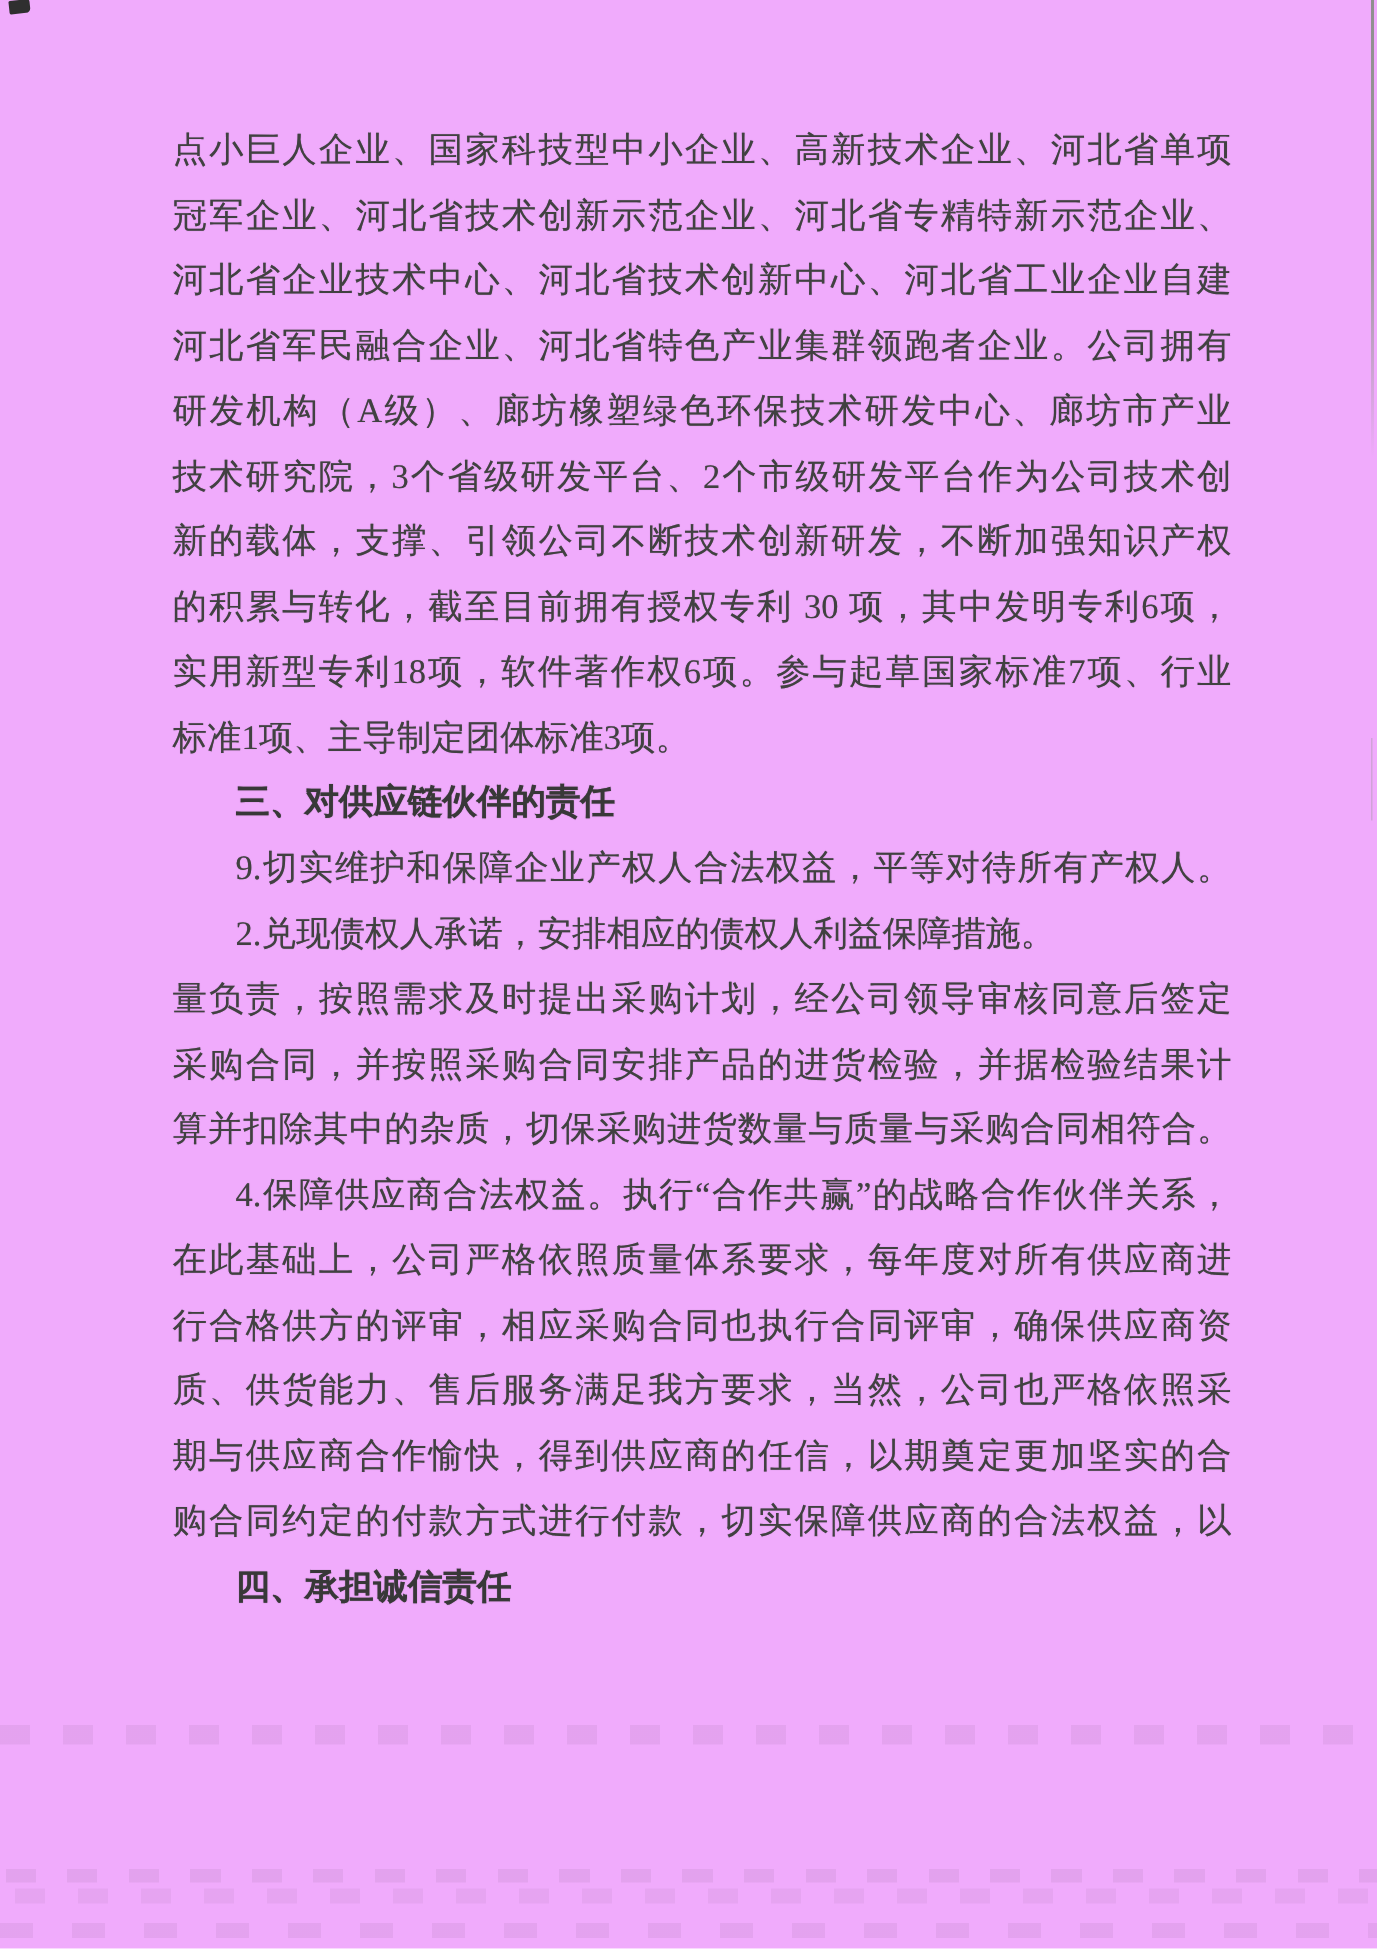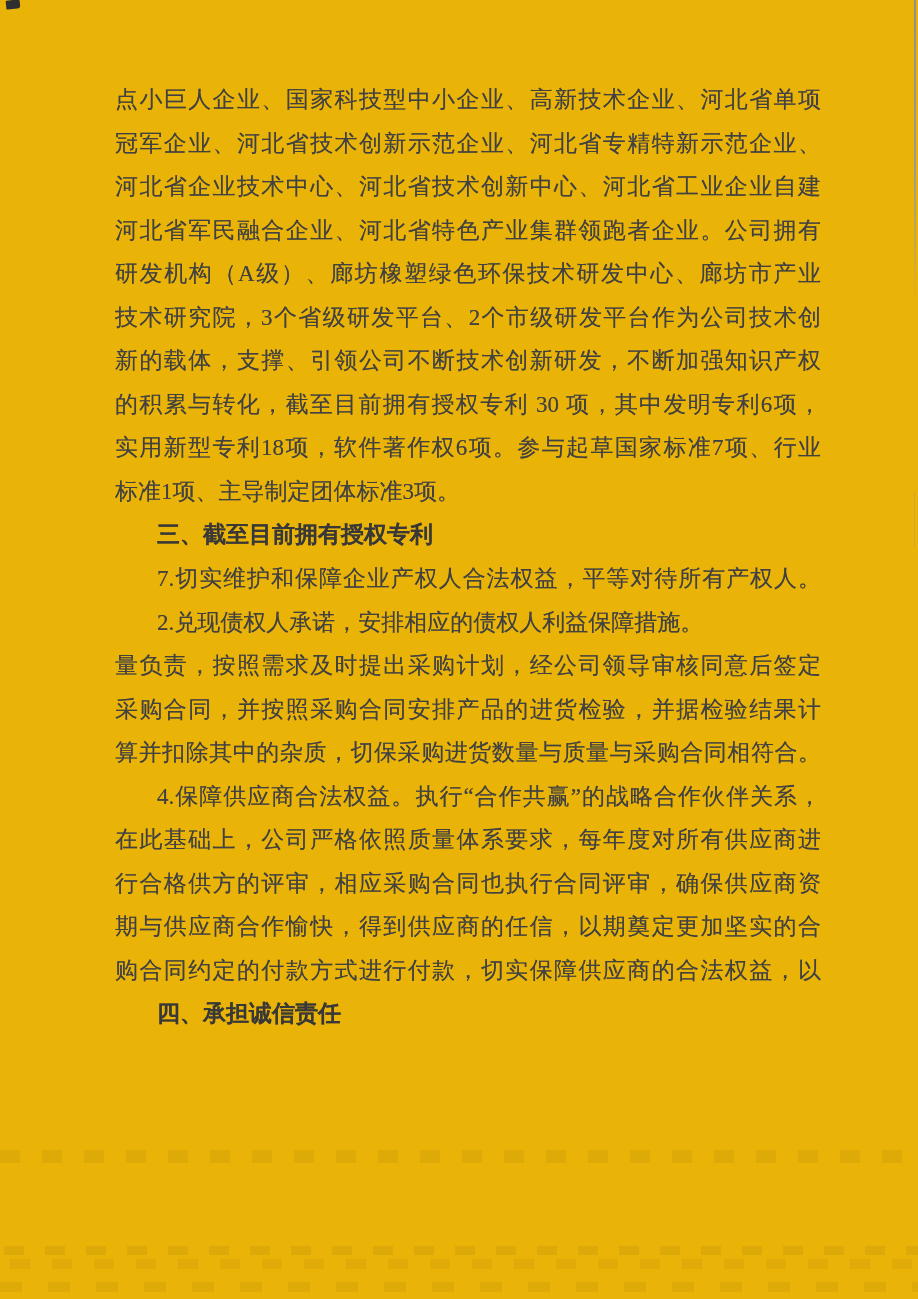--- a/index.html
+++ b/index.html
@@ -4,21 +4,21 @@
 <style>
   html, body {
     margin: 0;
     padding: 0;
     background: #ffffff;
   }
   .page {
     position: relative;
     width: 918px;
     height: 1299px;
-    background: #eab308;
+    background: #f0abfc;
     overflow: hidden;
     font-family: "Liberation Serif", "DejaVu Serif", serif;
   }
   .text-block {
     position: absolute;
     left: 115px;
     top: 78px;
     width: 706px;
   }
   .line {
@@ -106,29 +106,30 @@
       <div class="line j">点小巨人企业、国家科技型中小企业、高新技术企业、河北省单项</div>
       <div class="line j">冠军企业、河北省技术创新示范企业、河北省专精特新示范企业、</div>
       <div class="line j">河北省企业技术中心、河北省技术创新中心、河北省工业企业自建</div>
       <div class="line j">河北省军民融合企业、河北省特色产业集群领跑者企业。公司拥有</div>
       <div class="line j">研发机构（A级）、廊坊橡塑绿色环保技术研发中心、廊坊市产业</div>
       <div class="line j">技术研究院，3个省级研发平台、2个市级研发平台作为公司技术创</div>
       <div class="line j">新的载体，支撑、引领公司不断技术创新研发，不断加强知识产权</div>
       <div class="line j">的积累与转化，截至目前拥有授权专利 30 项，其中发明专利6项，</div>
       <div class="line j">实用新型专利18项，软件著作权6项。参与起草国家标准7项、行业</div>
       <div class="line">标准1项、主导制定团体标准3项。</div>
-      <div class="line heading indent">三、截至目前拥有授权专利</div>
-      <div class="line indent j">7.切实维护和保障企业产权人合法权益，平等对待所有产权人。</div>
+      <div class="line heading indent">三、对供应链伙伴的责任</div>
+      <div class="line indent j">9.切实维护和保障企业产权人合法权益，平等对待所有产权人。</div>
       <div class="line indent">2.兑现债权人承诺，安排相应的债权人利益保障措施。</div>
       <div class="line j">量负责，按照需求及时提出采购计划，经公司领导审核同意后签定</div>
       <div class="line j">采购合同，并按照采购合同安排产品的进货检验，并据检验结果计</div>
       <div class="line j">算并扣除其中的杂质，切保采购进货数量与质量与采购合同相符合。</div>
       <div class="line indent j">4.保障供应商合法权益。执行“合作共赢”的战略合作伙伴关系，</div>
       <div class="line j">在此基础上，公司严格依照质量体系要求，每年度对所有供应商进</div>
       <div class="line j">行合格供方的评审，相应采购合同也执行合同评审，确保供应商资</div>
+      <div class="line j">质、供货能力、售后服务满足我方要求，当然，公司也严格依照采</div>
       <div class="line j">期与供应商合作愉快，得到供应商的任信，以期奠定更加坚实的合</div>
       <div class="line j">购合同约定的付款方式进行付款，切实保障供应商的合法权益，以</div>
       <div class="line heading indent">四、承担诚信责任</div>
     </div>
 
   <div class="noise-row r1"></div>
   <div class="noise-row r2"></div>
   <div class="noise-row r3"></div>
   <div class="noise-row r4"></div>
 

